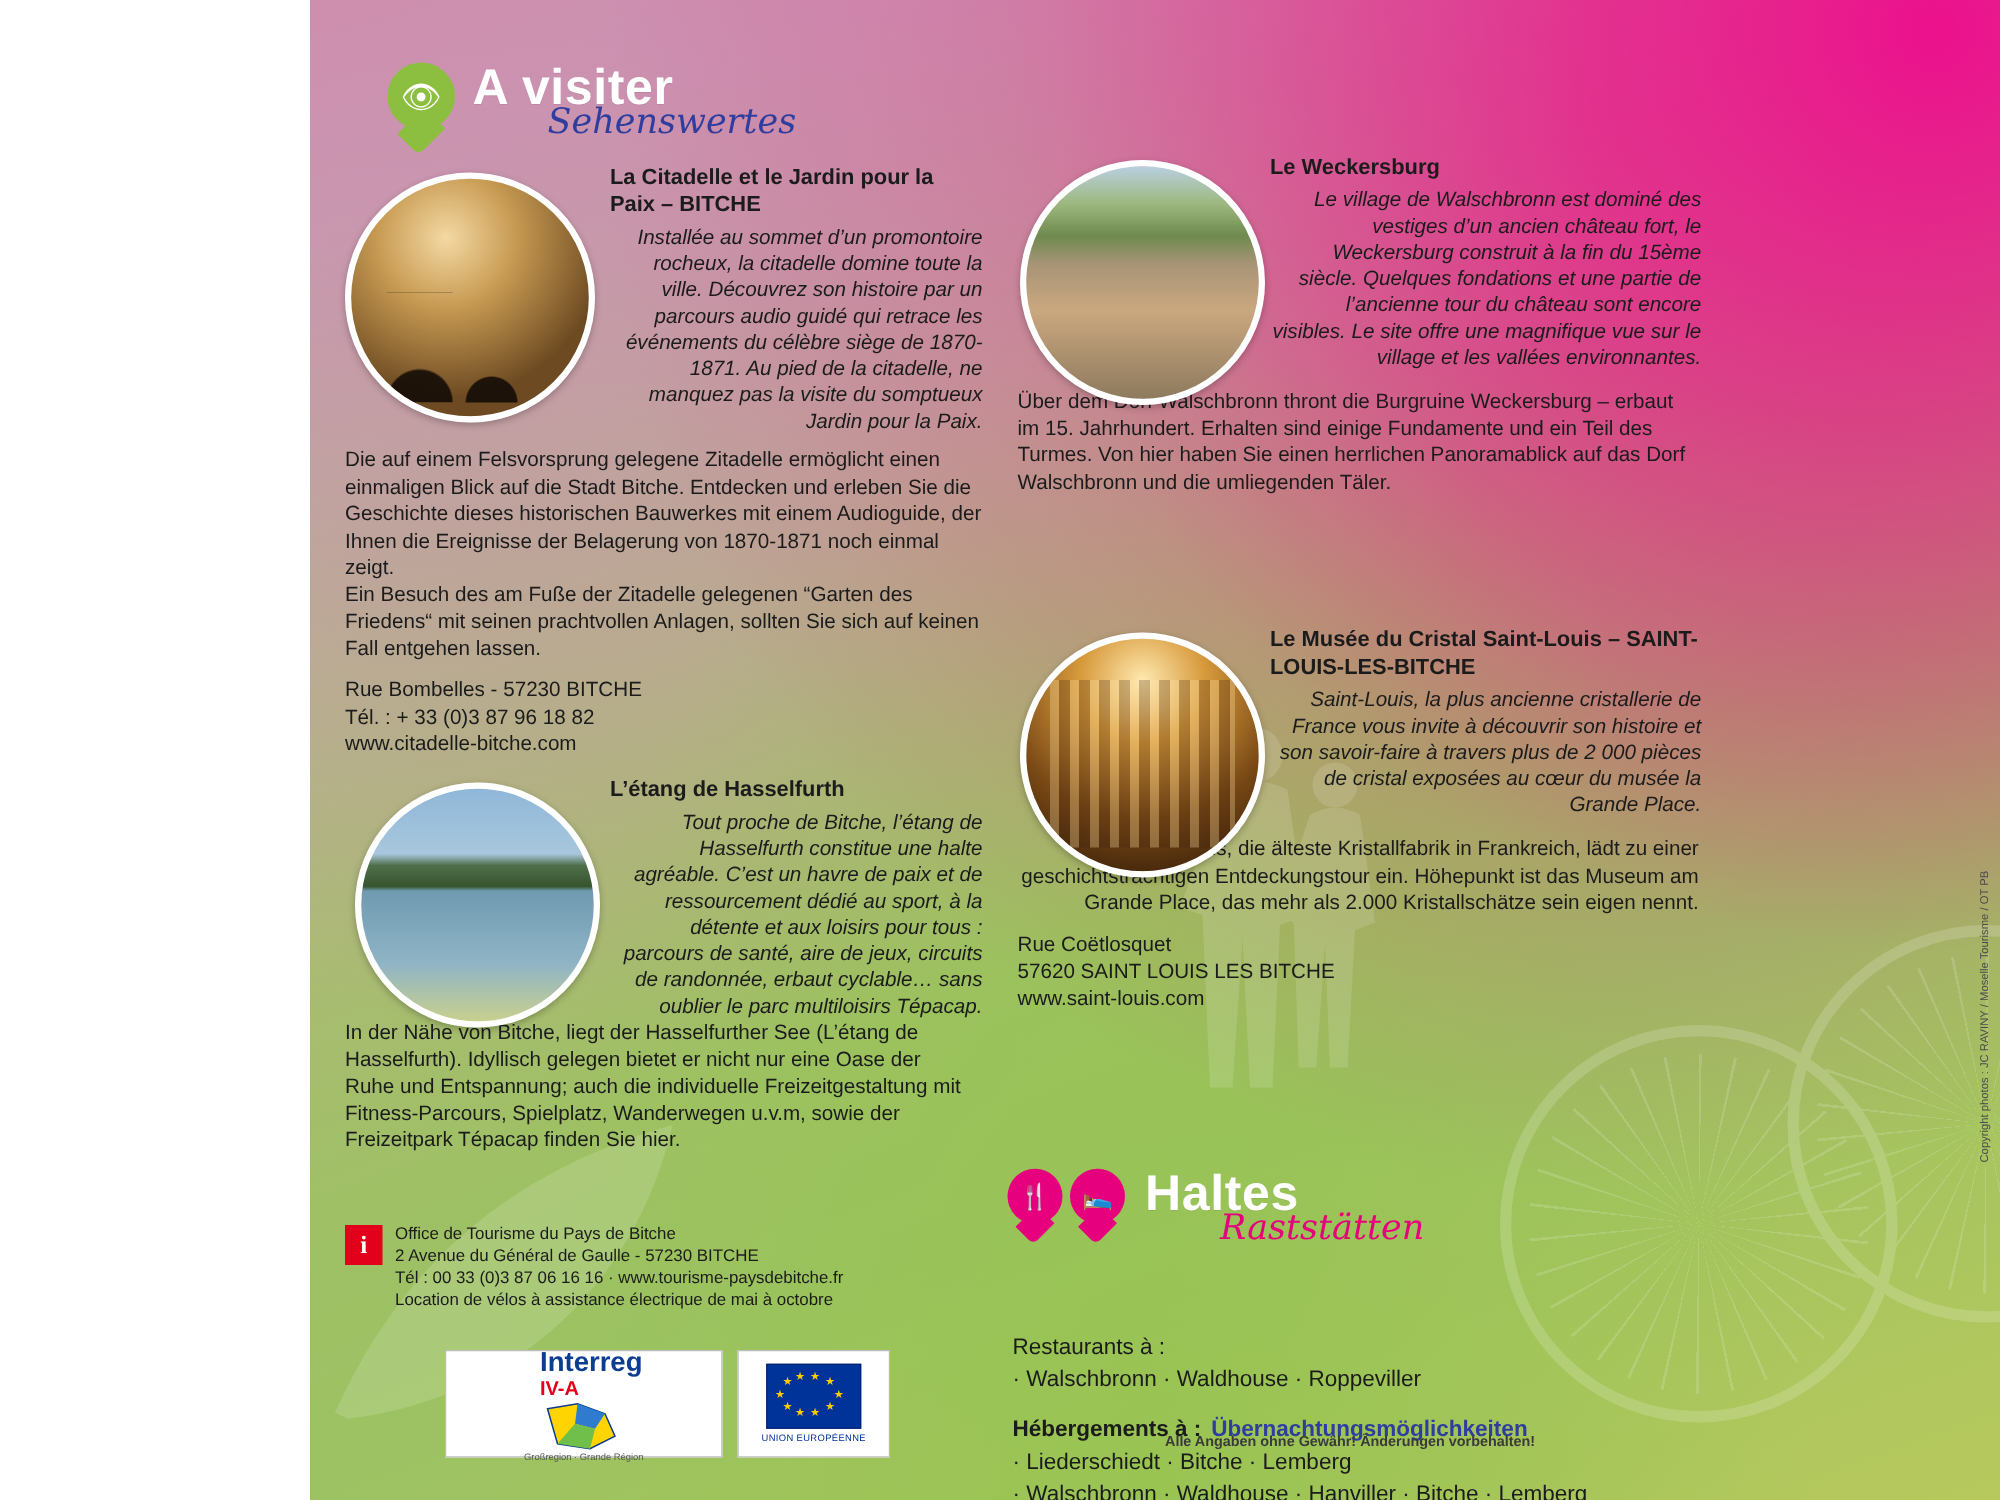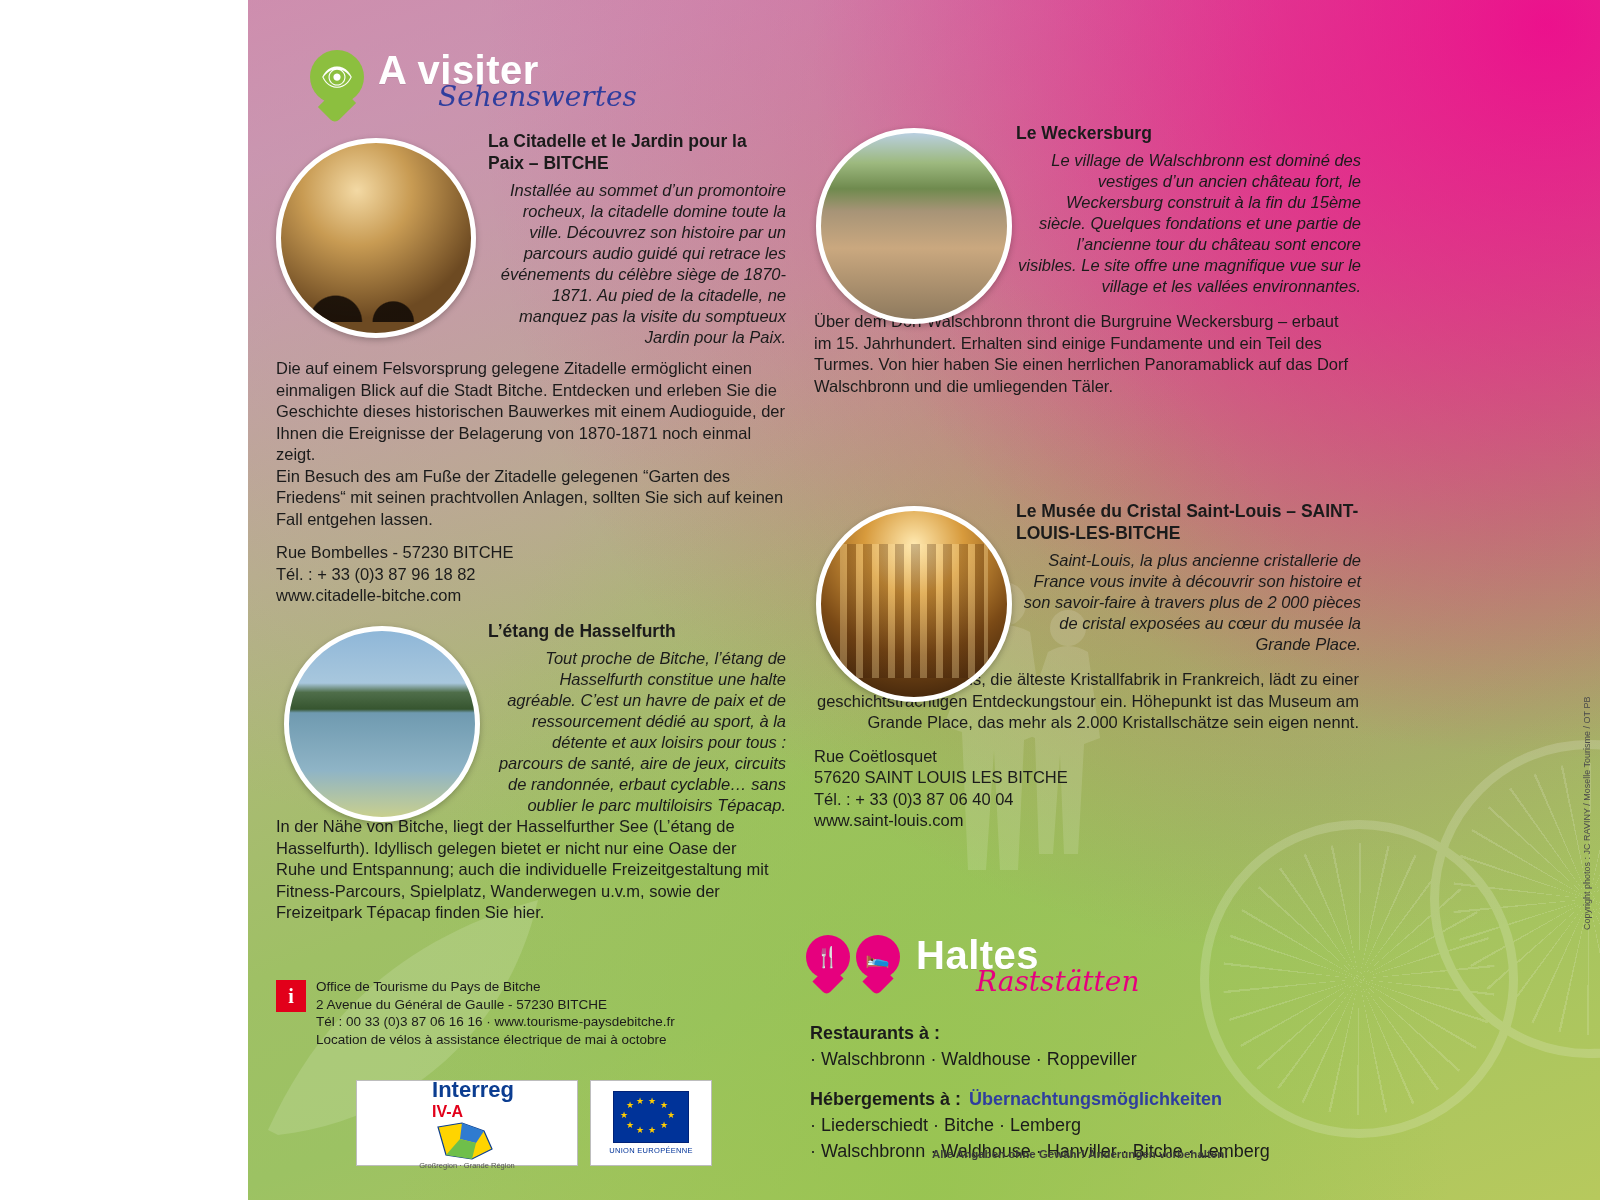--- a/index.html
+++ b/index.html
@@ -282,21 +282,20 @@
 
     <div class="block" style="left:558px;top:500px;width:560px;">
       <div class="photo ph-cristal" style="left:10px;top:6px;width:186px;height:186px;"></div>
       <div style="margin-left:210px;width:345px;">
         <h3 class="title">Le Musée du Cristal Saint-Louis – SAINT-LOUIS-LES-BITCHE</h3>
         <p class="fr">Saint-Louis, la plus ancienne cristallerie de France vous invite à découvrir son histoire et son savoir-faire à travers plus de 2 000 pièces de cristal exposées au cœur du musée la Grande Place.</p>
       </div>
       <p class="de" style="margin-left:8px;width:545px;margin-top:14px;text-align:right;">St. Louis, die älteste Kristallfabrik in Frankreich, lädt zu einer geschichtsträchtigen  Entdeckungstour ein. Höhepunkt ist das Museum am Grande Place, das mehr als 2.000 Kristallschätze sein eigen nennt.</p>
       <p class="addr" style="margin-left:8px;">Rue Coëtlosquet</p>
       <p class="addr" style="margin:0 0 0 8px;">57620 SAINT LOUIS LES BITCHE</p>
-      <p class="addr" style="margin:0 0 0 8px;">Tél. : + 33 (0)3 87 06 40 04</p>
       <p class="addr" style="margin:0 0 0 8px;">www.saint-louis.com</p>
     </div>
 
     <div class="section-head" style="left:558px;top:935px;align-items:flex-start;">
       <div class="badge-pin">
         <div class="b"></div>
           <div class="t"></div>
         <div class="g">🍴</div>
       </div>
       <div class="badge-pin">
@@ -304,21 +303,21 @@
           <div class="t"></div>
         <div class="g">🛌</div>
       </div>
       <div class="head-text" style="margin-left:10px;">
         <div class="head-fr">Haltes</div>
         <div class="head-de pink">Raststätten</div>
       </div>
     </div>
 
     <div class="haltes-list" style="left:562px;top:1020px;width:560px;">
-      <div style="font-weight:bold;">Restaurants à :</div>
+      <div style="font-weight:normal;margin-top:44px;">Restaurants à :</div>
       <div>· Walschbronn · Waldhouse · Roppeviller</div>
       <div style="margin-top:14px;display:flex;gap:8px;align-items:baseline;">
         <span style="font-weight:bold;">Hébergements à :</span>
         <span class="de-label">Übernachtungsmöglichkeiten</span>
       </div>
       <div>· Liederschiedt · Bitche · Lemberg</div>
       <div>· Walschbronn · Waldhouse · Hanviller · Bitche · Lemberg</div>
     </div>
 
     <div class="disclaimer" style="left:684px;top:1148px;">Alle Angaben ohne Gewähr! Änderungen vorbehalten!</div>

